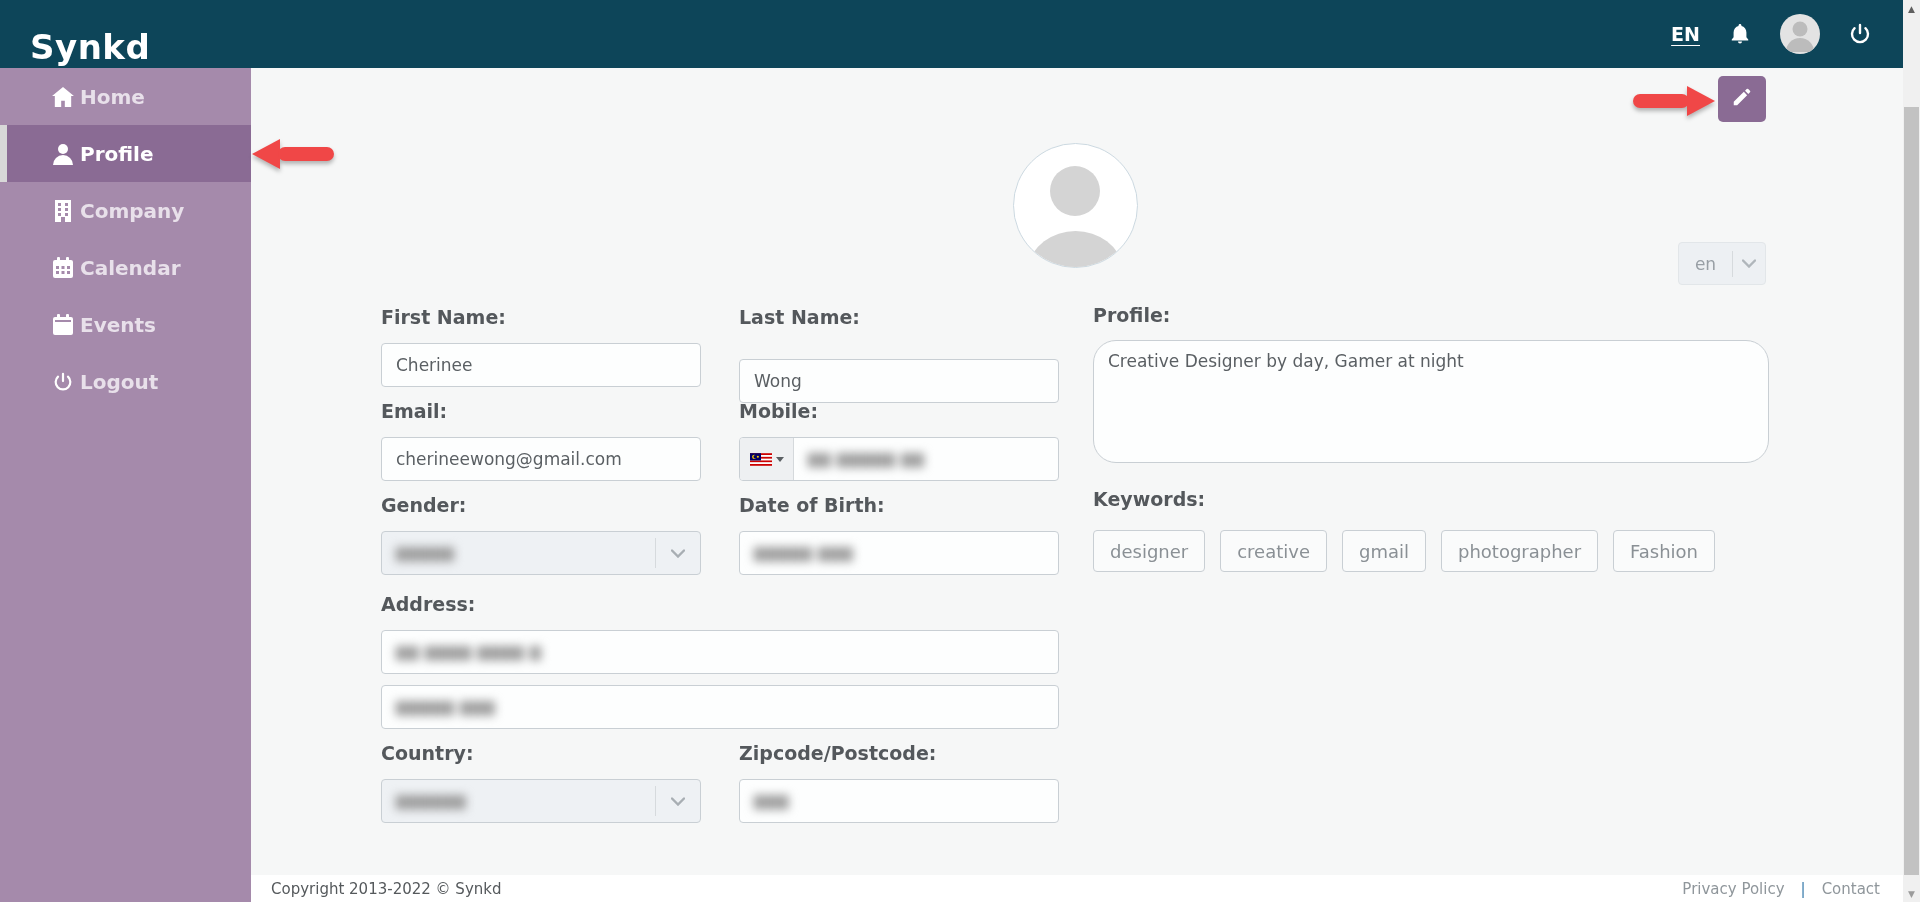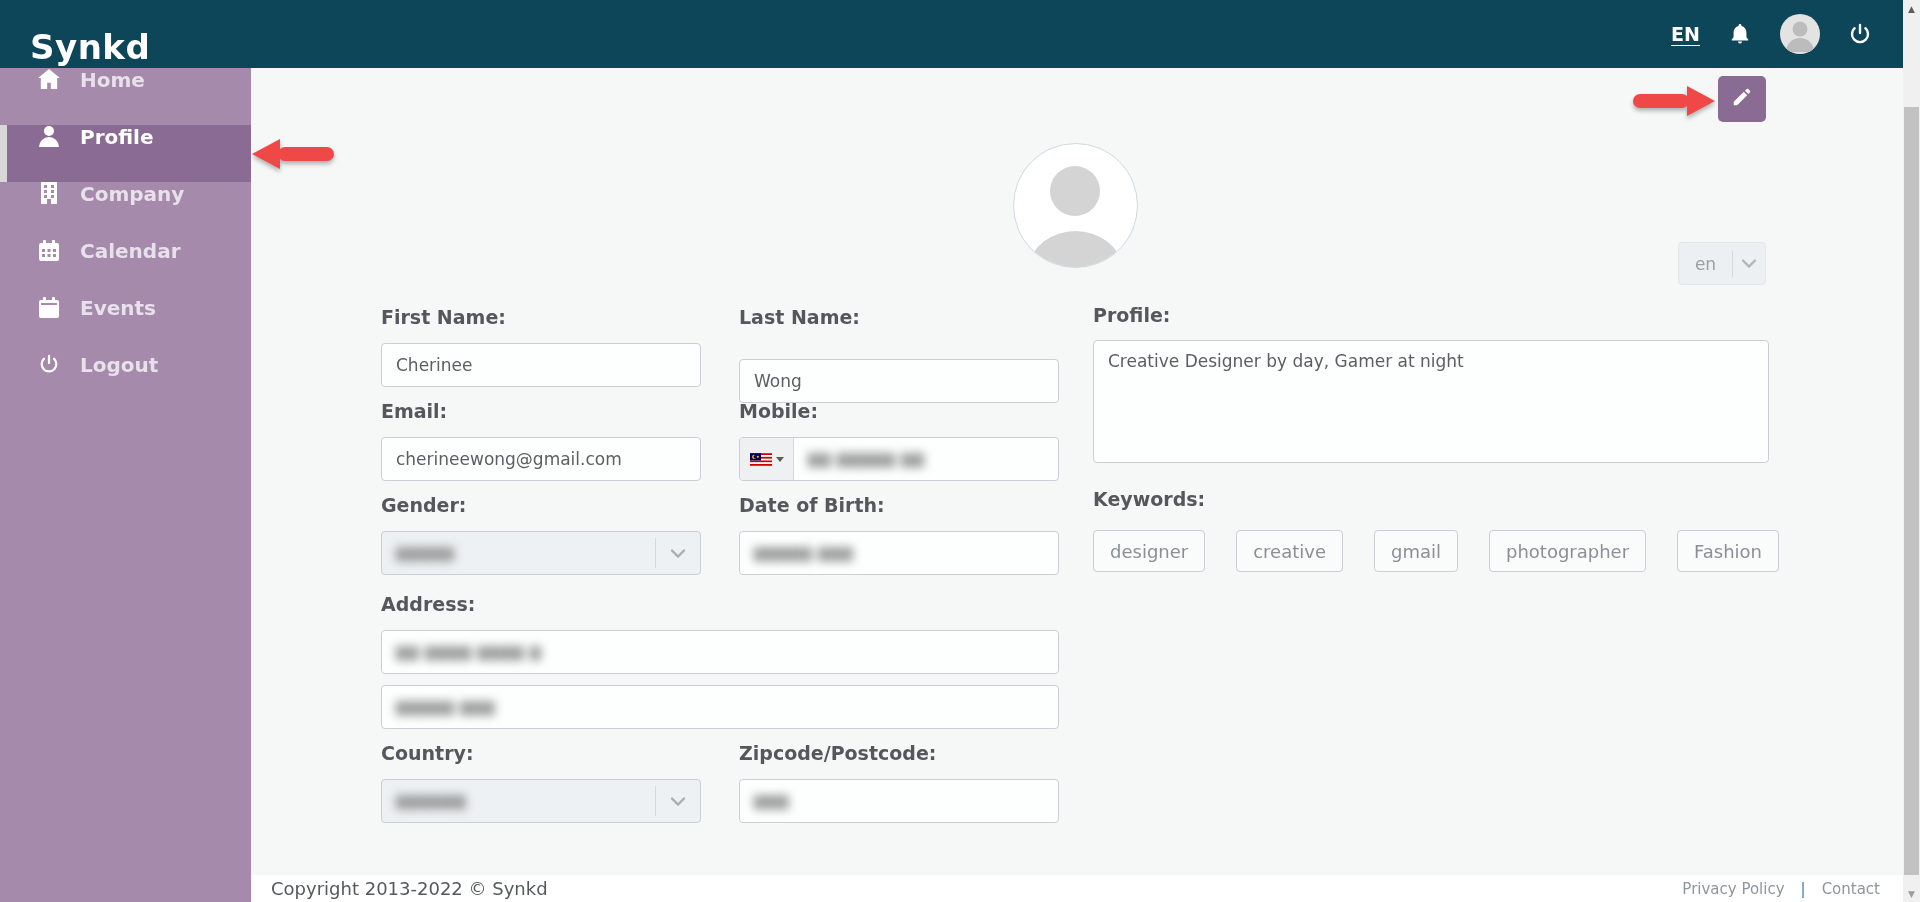--- a/index.html
+++ b/index.html
@@ -9,29 +9,29 @@
   
   .topbar { position:absolute; left:0; top:0; width:1920px; height:68px; background:#0d4559; z-index:5; }
   .logo { position:absolute; left:30px; top:13px; height:54px; line-height:68px; color:#ffffff; font-size:34px; font-weight:700; letter-spacing:.5px; }
   .topbar-right { position:absolute; right:48px; top:0; height:68px; display:flex; align-items:center; gap:28px; }
   .lang-link { color:#ffffff; font-size:19px; font-weight:600; text-decoration:underline; text-underline-offset:4px; cursor:pointer; }
   .tb-icon { width:24px; height:24px; display:flex; align-items:center; justify-content:center; cursor:pointer; }
   .tb-avatar { width:40px; height:40px; border-radius:50%; background:#e3e3e3; overflow:hidden; position:relative; cursor:pointer; }
 
   
   .sidebar { position:absolute; left:0; top:68px; width:251px; height:834px; background:#a58aab; z-index:4; }
-  .side-item { position:relative; height:57px; display:flex; padding-left:38px; gap:20px; color:#e8e0ea; font-size:20px; font-weight:600; cursor:pointer; }
+  .side-item { position:relative; height:57px; display:flex; align-items:center; padding-left:52px; gap:6px; color:#e8e0ea; font-size:20px; font-weight:600; cursor:pointer; }
   .side-item .sicon { width:22px; height:22px; flex:0 0 22px; display:flex; align-items:center; justify-content:center; }
   .side-item.active { background:#8a6b94; color:#ffffff; }
   .side-item.active::before { content:""; position:absolute; left:0; top:0; width:7px; height:100%; background:#d8d8d8; }
 
   
   .main { position:absolute; left:251px; top:68px; width:1652px; height:807px; background:#f6f7f7; }
   .footer { position:absolute; left:251px; top:875px; width:1669px; height:27px; background:#ffffff; display:flex; align-items:center; justify-content:space-between; padding:0 40px 0 20px; z-index:3; }
-  .copyright { font-size:18px; color:#55595c; }
+  .copyright { font-size:15px; color:#55595c; }
   .footer-links { font-size:15px; color:#8f969b; display:flex; gap:16px; align-items:center; }
   .footer-links .sep { color:#3e7fae; }
   .footer-links span { cursor:pointer; }
 
   
   .edit-btn { position:absolute; left:1467px; top:8px; width:48px; height:46px; background:#8a6b94; border-radius:5px; display:flex; align-items:center; justify-content:center; cursor:pointer; }
   .arrow { position:absolute; display:flex; align-items:center; filter:drop-shadow(0 3px 2px rgba(0,0,0,0.28)); }
   .arrow .bar { height:14px; background:#f04747; border-radius:7px; }
   .arrow .head-r { width:0; height:0; border-top:15px solid transparent; border-bottom:15px solid transparent; border-left:28px solid #f04747; }
   .arrow-to-edit { left:1382px; top:18px; }
@@ -53,21 +53,21 @@
   .fselect .val { flex:1; padding-left:14px; }
   .fselect .div { width:1px; height:30px; background:#d6dadd; }
   .fselect .chev { width:44px; display:flex; align-items:center; justify-content:center; }
   .ftextarea { position:absolute; background:#fdfefe; border:1px solid #c9cfd4; border-radius:4px; padding:10px 14px; font-size:17px; color:#5a5f63; }
   .blurval { filter:blur(5px); color:#9a9a9a; font-size:14px; letter-spacing:1px; }
   .mobile-wrap { padding:0; }
   .mobile-prefix { width:54px; height:100%; background:#eef0f2; border-right:1px solid #d5d9dc; display:flex; align-items:center; justify-content:center; gap:4px; cursor:pointer; flex:0 0 54px; }
   .mobile-prefix .caret { width:0; height:0; border-left:4px solid transparent; border-right:4px solid transparent; border-top:5px solid #5a5f63; }
   .mobile-num { padding-left:14px; }
 
-  .chips { position:absolute; left:842px; top:462px; display:flex; gap:31px;border-radius:13px; }
+  .chips { position:absolute; left:842px; top:462px; display:flex; gap:15px;border-radius:13px; }
   .chip { height:42px; border:1px solid #c9cfd4; border-radius:4px; padding:0 16px; font-size:18px; color:#8a9095; display:flex; align-items:center; background:rgba(255,255,255,0.45); cursor:pointer; }
 
   
   .scrollbar { position:absolute; right:0; top:0; width:17px; height:902px; background:#f0f0f0; z-index:30; }
   .sb-btn { position:absolute; left:0; width:17px; height:17px; display:flex; align-items:center; justify-content:center; font-size:9px; cursor:pointer; }
   .sb-up { top:0; color:#5f5f5f; }
   .sb-down { bottom:0; color:#9c9c9c; }
   .sb-thumb { position:absolute; left:1px; top:107px; width:15px; height:768px; background:#c2c2c2; cursor:pointer; }
 </style>
 </head>
@@ -217,21 +217,21 @@
     <div class="flabel" style="left:130px;top:525px;">Address:</div>
     <div class="flabel" style="left:130px;top:674px;">Country:</div>
     <div class="flabel" style="left:488px;top:674px;">Zipcode/Postcode:</div>
 
     <div class="finput" style="left:130px;top:275px;width:320px;">
       <span>Cherinee</span>
     </div>
     <div class="finput" style="left:488px;top:275px;width:320px;margin-top:16px;">
       <span>Wong</span>
     </div>
-    <div class="ftextarea" style="left:842px;top:272px;width:676px;height:123px;">
+    <div class="ftextarea" style="left:842px;top:272px;width:676px;height:123px;border-radius:23px;">
       <span>Creative Designer by day, Gamer at night</span>
     </div>
 
     <div class="finput" style="left:130px;top:369px;width:320px;">
       <span>cherineewong@gmail.com</span>
     </div>
     <div class="finput mobile-wrap" style="left:488px;top:369px;width:320px;">
       <span class="mobile-prefix">
         <svg width="22" height="13" viewBox="0 0 28 16">
             <rect width="28" height="16" fill="#cc0001"></rect>

